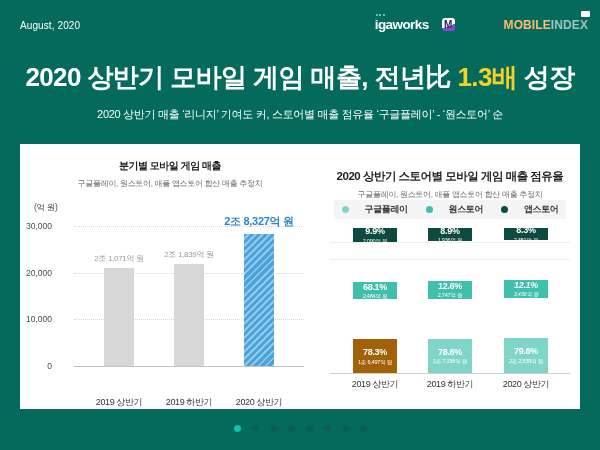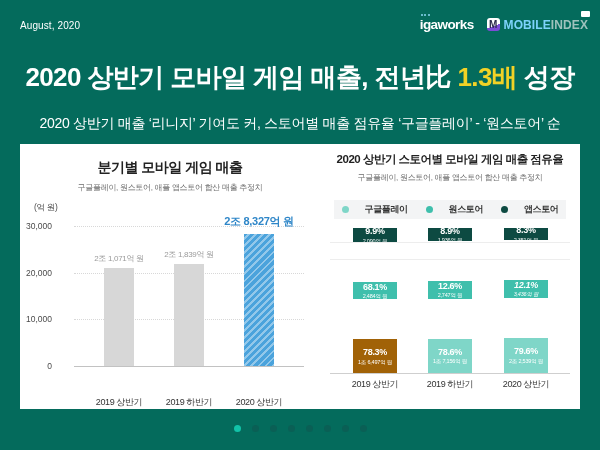--- a/index.html
+++ b/index.html
@@ -62,21 +62,21 @@
     width: 13px; height: 13px;
     border-radius: 3px;
     background: linear-gradient(160deg, #ffffff 60%, #7d4bd6 60%);
     color: #2a2a4a;
     font-size: 10px;
     font-weight: bold;
     line-height: 13px;
     text-align: center;
   }
   .mi-text { font-size: 12px; font-weight: bold; letter-spacing: .1px; line-height: 1; }
-  .mi-text .b { color: #7dd3fc; }
+  .mi-text .b { color: #fdba74; margin-left: 45px; }
   .mi-text .g { color: #9fc2bd; }
   .mi-tag {
     position: absolute;
     top: -7px; right: -2px;
     width: 9px; height: 6px;
     border-radius: 1px;
     background: #ffffff;
   }
 
   
@@ -88,23 +88,23 @@
   .title-main {
     color: #ffffff;
     font-size: 26px;
     font-weight: bold;
     letter-spacing: -0.6px;
     line-height: 1.18;
   }
   .title-main .hl { color: #F2D226; }
   .title-sub {
     color: #ffffff;
-    font-size: 14px;
+    font-size: 11px;
     letter-spacing: -0.3px;
-    margin-top: 22px;
+    margin-top: 14px;
   }
 
   
   .card {
     position: absolute;
     left: 16px; top: 144px;
     width: 568px; height: 265px;
     background: #ffffff;
   }
   .card-edge-left {
@@ -123,22 +123,22 @@
   .panel { position: absolute; top: 0; height: 265px; }
   .panel-left  { left: 4px;   width: 300px; }
   .panel-right { left: 304px; width: 260px; }
 
   .panel-title {
     text-align: center;
     color: #222222;
     font-weight: bold;
     letter-spacing: -0.5px;
   }
-  .panel-left .panel-title  { font-size: 14px; margin-top: 15px; }
-  .panel-right .panel-title { font-size: 11.5px; margin-top: 8px; }
+  .panel-left .panel-title  { font-size: 10px; margin-top: 15px; }
+  .panel-right .panel-title { font-size: 11.5px; margin-top: 25px; }
   .panel-subtitle {
     text-align: center;
     color: #6d6d6d;
     font-size: 8px;
     letter-spacing: -0.3px;
     margin-top: 5px;
   }
 
   
   .lchart {

